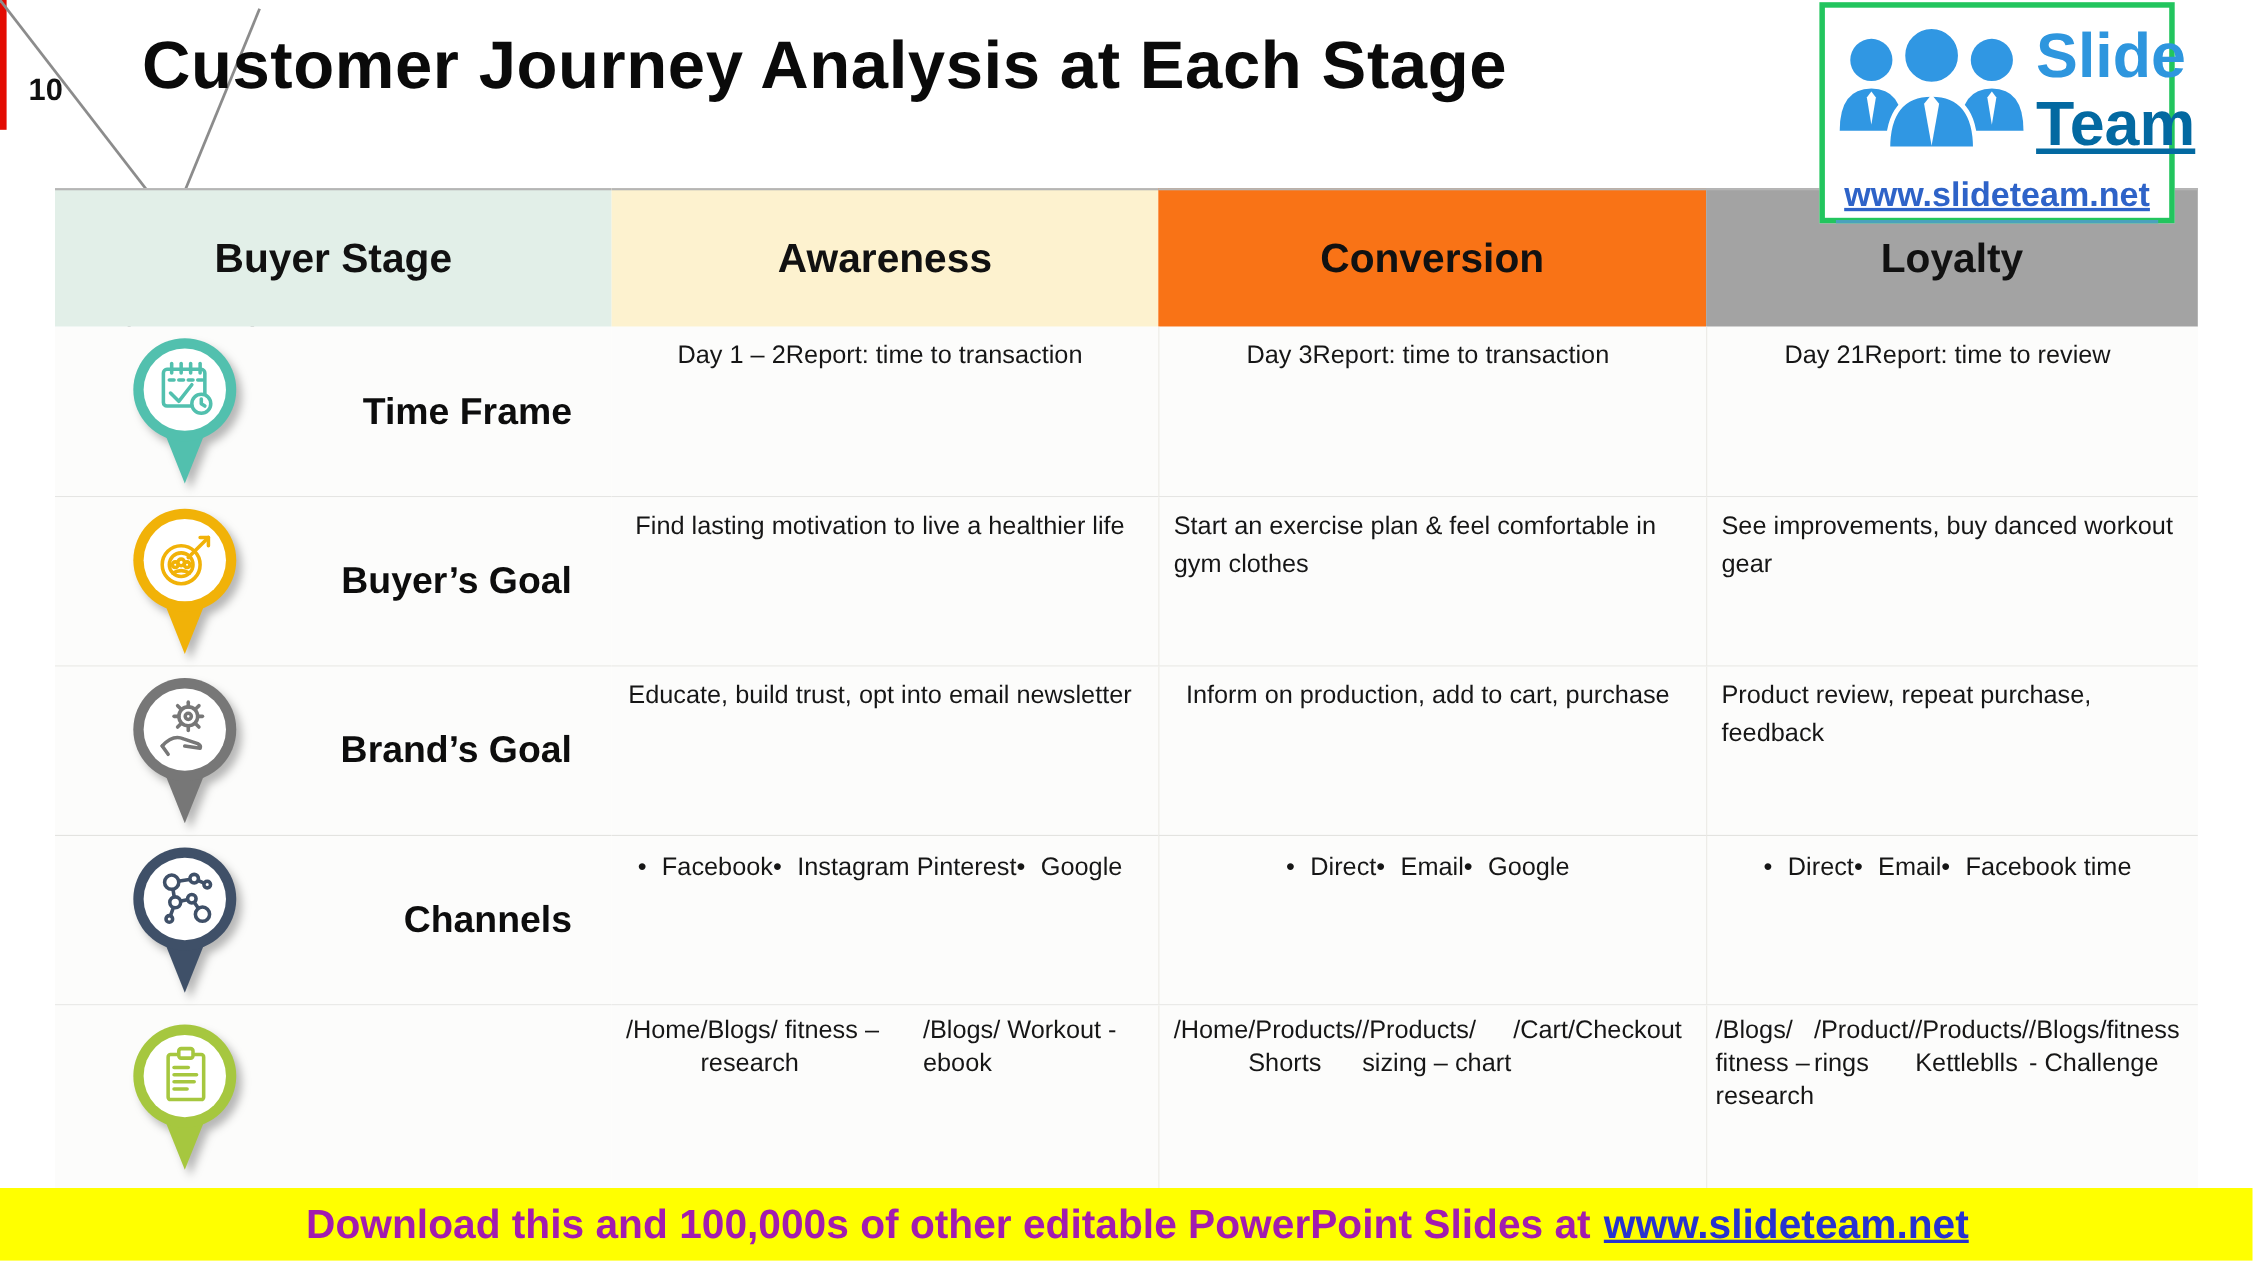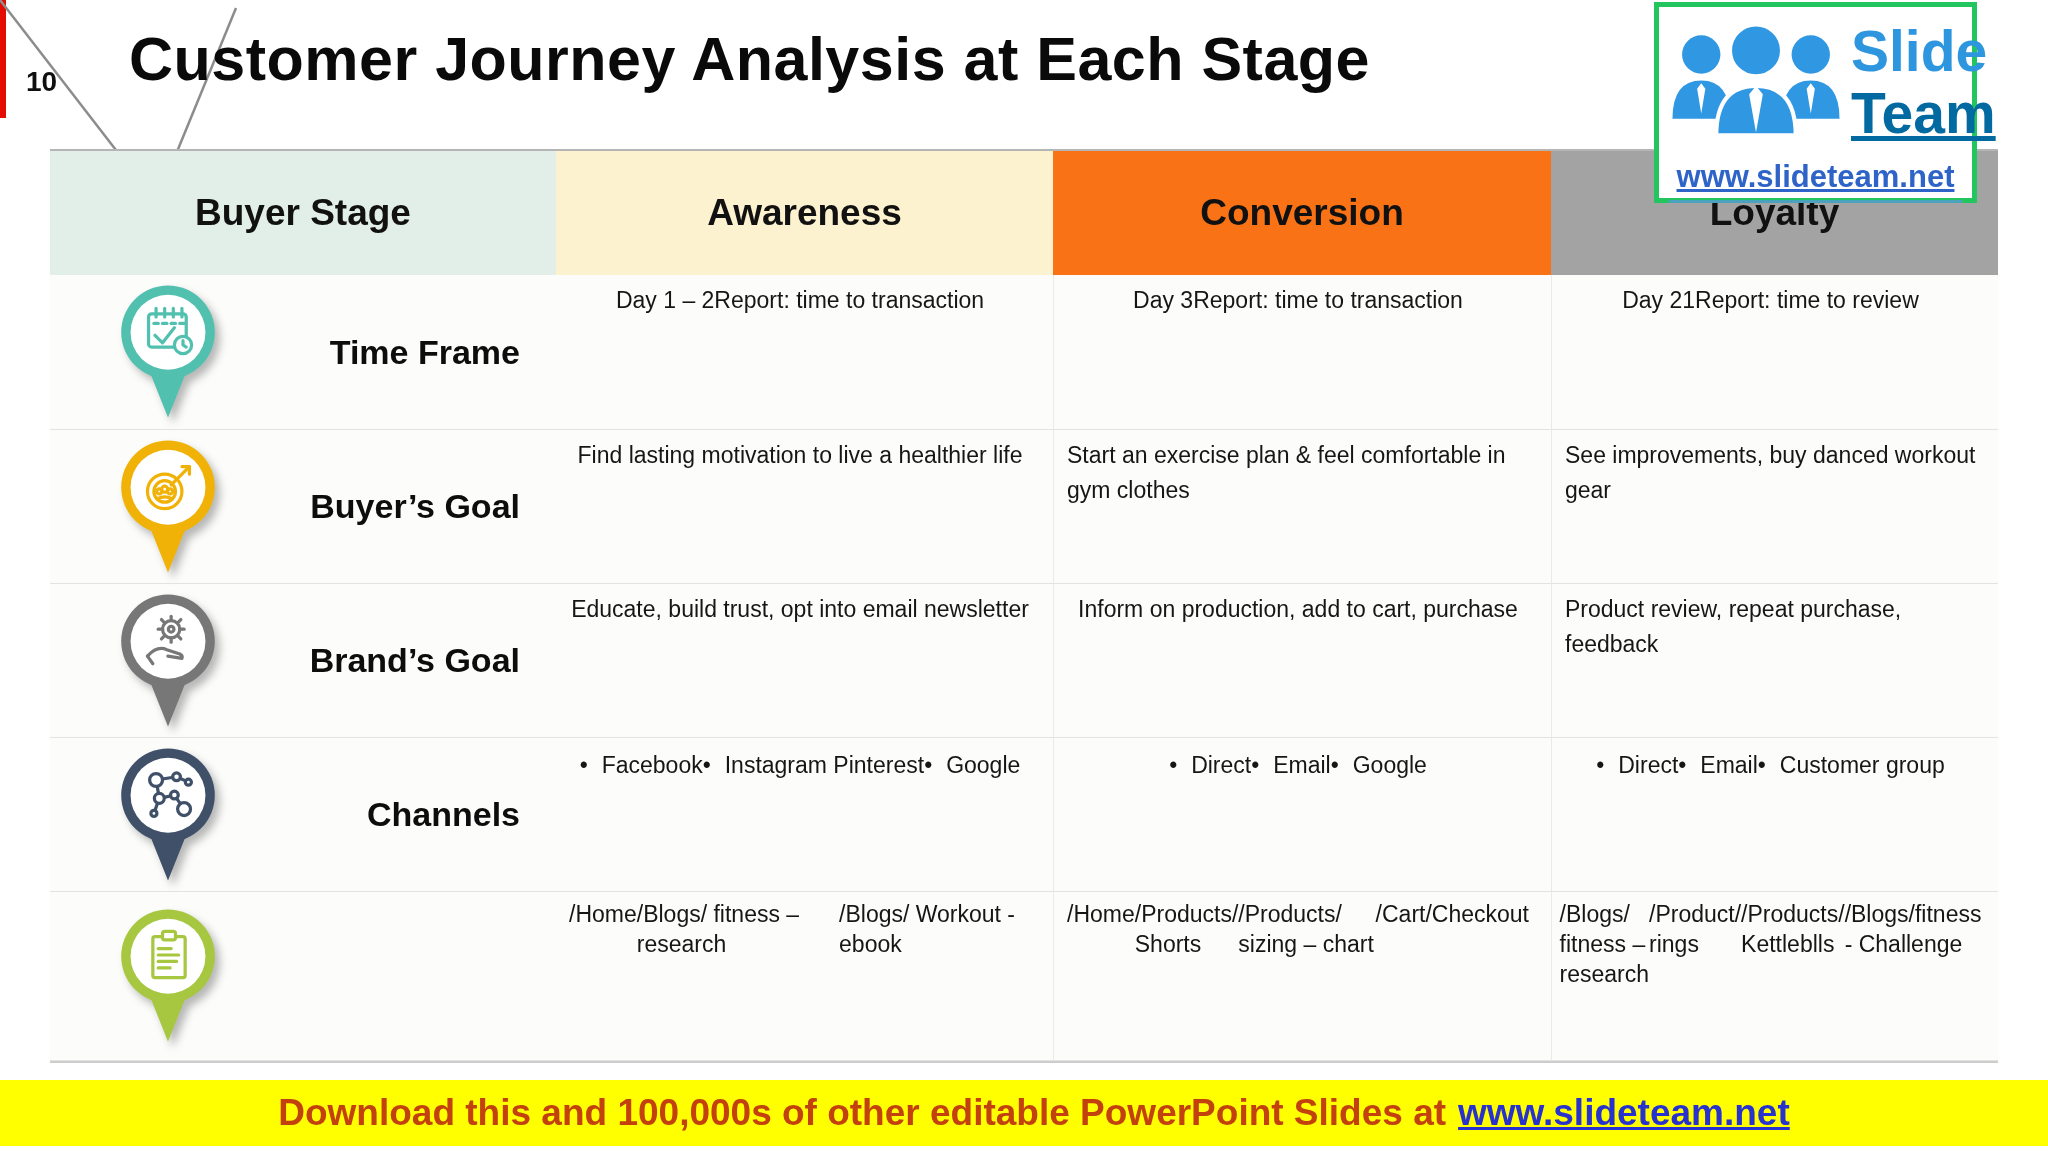--- a/index.html
+++ b/index.html
@@ -19,21 +19,21 @@
   .logo-row{display:flex;align-items:center;height:152px;}
   .logo-people{width:178px;height:140px;margin:6px 0 0 8px;flex:none;}
   .logo-brand{font-size:57px;font-weight:bold;line-height:1.08;margin-left:6px;}
   .brand1{color:#2e96de;}
   .brand2{color:#0369a1;text-decoration:underline;}
   .logo-url{ text-align:center;font-size:31px;font-weight:bold;color:#2e63c8;text-decoration:underline;margin-top:0px;}
   .logo-rule{height:3px;background:#4aa2bc;margin:5px 10px 0 10px;}
 
   
   .journey-table{
-    position:absolute;left:50px;top:149px;width:1948px;
+    position:absolute;left:50px;top:171px;width:1948px;
     display:grid;
     grid-template-columns:506px 497px 498px 447px;
     grid-template-rows:126px 155px 154px 154px 154px 169px;
     border-bottom:2px solid #cccccc;
   }
   .th{
     display:flex;align-items:center;justify-content:center;
     font-size:37px;font-weight:bold;color:#111111;
     border-top:2px solid #b5b5b5;
   }
@@ -57,21 +57,21 @@
   .bullet-line{display:flex;line-height:1.72;}
   .bullet{width:22px;flex:none;}
   .pages .line{line-height:1.3;}
 
   
   .banner{
     position:absolute;left:0;top:1080px;width:2048px;height:66px;background:#ffff00;
     display:flex;align-items:center;justify-content:center;
     font-size:37px;font-weight:bold;white-space:nowrap;
   }
-  .banner-text{color:#c2410c;margin-left:20px;}
+  .banner-text{color:#a21caf;margin-left:20px;}
   .banner-link{color:#2732cf;text-decoration:underline;margin-left:12px;}
 </style>
 </head>
 <body>
 
 <div class="slide">
 
   <div class="red-bar"></div>
 
   <div class="x-mark">
@@ -284,21 +284,21 @@
       <div class="bullet-line">
           <span class="bullet">•</span>
           <span>Direct</span>
         </div>
       <div class="bullet-line">
           <span class="bullet">•</span>
           <span>Email</span>
         </div>
       <div class="bullet-line">
           <span class="bullet">•</span>
-          <span>Customer group</span>
+          <span>Facebook time</span>
         </div>
     </div>
 
     <div class="label-cell">
       <div class="pin" style="color: rgb(166, 199, 63);">
         <svg class="pin-shape" viewBox="0 0 100 130">
           <polygon points="30,78 50,128 70,78" fill="currentColor"></polygon>
           <circle cx="50" cy="46" r="45" fill="currentColor"></circle>
           <circle cx="50" cy="46" r="36" fill="#ffffff"></circle>
         </svg>

